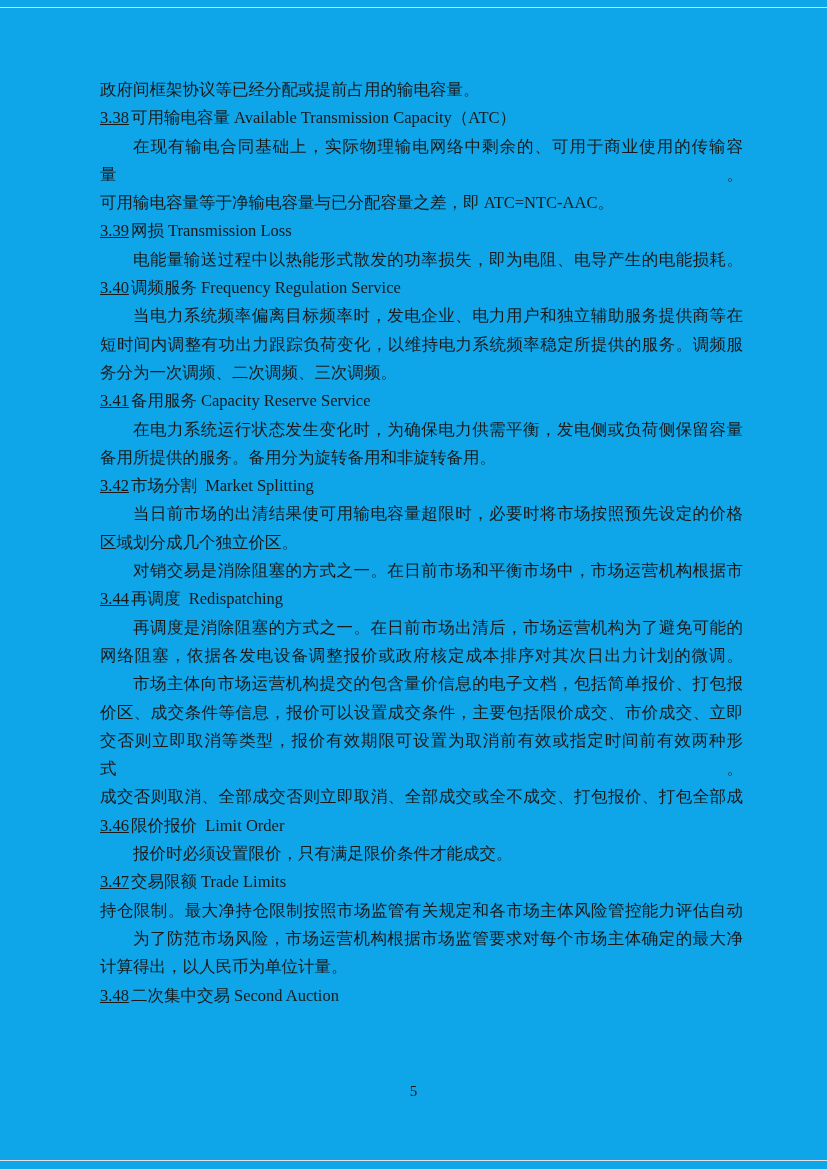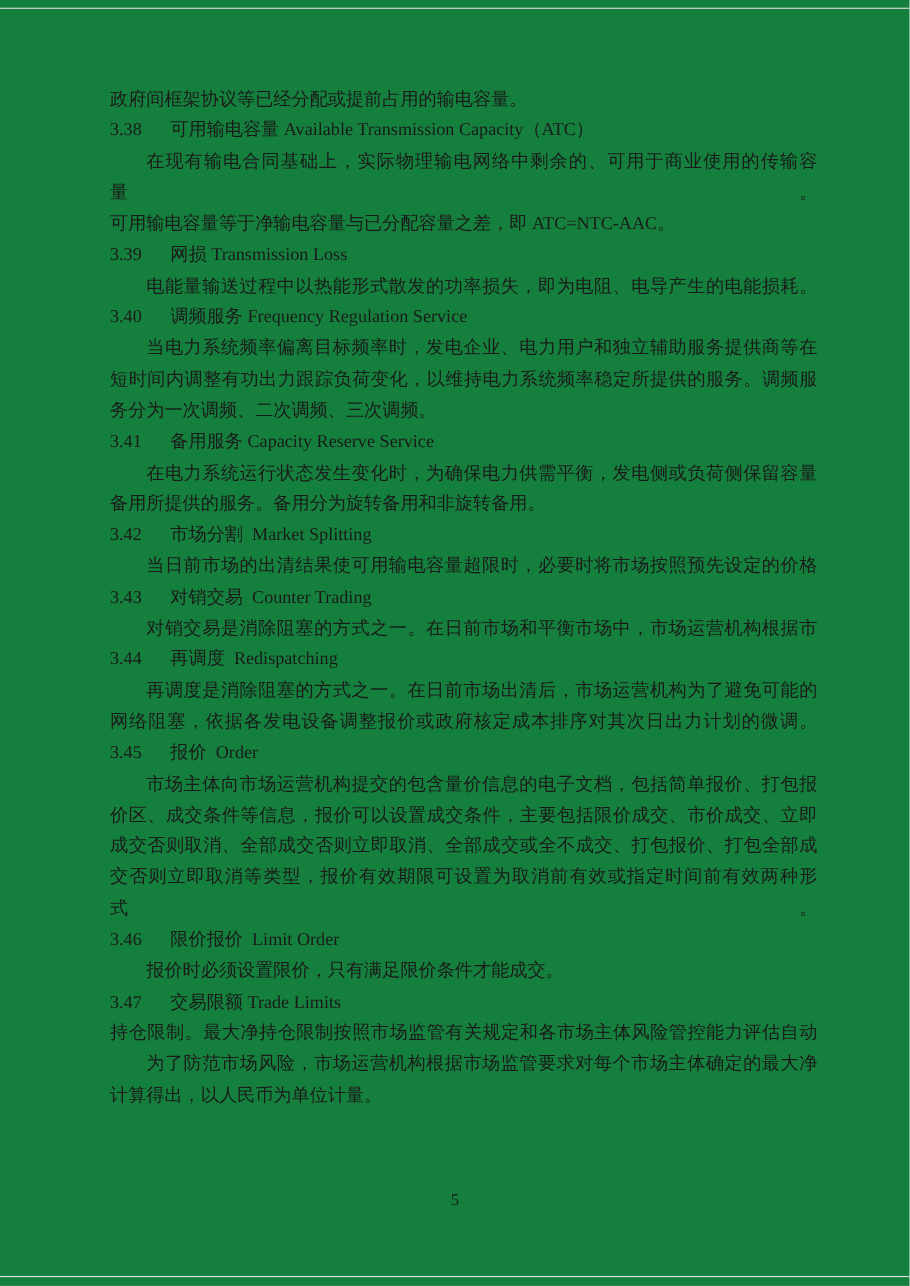--- a/index.html
+++ b/index.html
@@ -1,20 +1,20 @@
 <!DOCTYPE html>
 <html><head>
 <meta charset="utf-8">
 <style>
   html,body { margin:0; padding:0; background:#ffffff; }
   .page {
     position: relative;
     width: 827px;
     height: 1169px;
-    background: #15803d;
+    background: #0ea5e9;
     font-family: "Liberation Serif", "DejaVu Serif", serif;
     color: #1a1a1a;
     overflow: hidden;
   }
   .edge {
     position: absolute;
     left: 0;
     width: 100%;
     height: 1px;
     background: #e2e2e2;
@@ -32,21 +32,21 @@
     line-height: 28.3px;
     white-space: pre-wrap;
     letter-spacing: 0;
   }
   .ln.ind { text-indent: 33px; }
   .ln.fill {
     text-align: justify;
     text-align-last: justify;
     -moz-text-align-last: justify;
   }
-  .ln.hd .num { margin-right: 26px; }
+  .ln.hd .num { margin-right: 2px; text-decoration: underline; }
   .footer {
     position: absolute;
     left: 0;
     top: 1080px;
     width: 100%;
     text-align: center;
     font-size: 15px;
     line-height: 22px;
     color: #1a1a1a;
   }
@@ -66,36 +66,36 @@
     <div class="ln ind fill">电能量输送过程中以热能形式散发的功率损失，即为电阻、电导产生的电能损耗。</div>
     <div class="ln hd"><span class="num">3.40</span><span>调频服务 Frequency Regulation Service</span></div>
     <div class="ln ind fill">当电力系统频率偏离目标频率时，发电企业、电力用户和独立辅助服务提供商等在</div>
     <div class="ln fill">短时间内调整有功出力跟踪负荷变化，以维持电力系统频率稳定所提供的服务。调频服</div>
     <div class="ln">务分为一次调频、二次调频、三次调频。</div>
     <div class="ln hd"><span class="num">3.41</span><span>备用服务 Capacity Reserve Service</span></div>
     <div class="ln ind fill">在电力系统运行状态发生变化时，为确保电力供需平衡，发电侧或负荷侧保留容量</div>
     <div class="ln">备用所提供的服务。备用分为旋转备用和非旋转备用。</div>
     <div class="ln hd"><span class="num">3.42</span><span>市场分割  Market Splitting</span></div>
     <div class="ln ind fill">当日前市场的出清结果使可用输电容量超限时，必要时将市场按照预先设定的价格</div>
-    <div class="ln hd"><span class="num">3.43</span><span>对销交易  Counter Trading</span></div>
+    <div class="ln">区域划分成几个独立价区。</div>
     <div class="ln ind fill">对销交易是消除阻塞的方式之一。在日前市场和平衡市场中，市场运营机构根据市</div>
     <div class="ln hd"><span class="num">3.44</span><span>再调度  Redispatching</span></div>
     <div class="ln ind fill">再调度是消除阻塞的方式之一。在日前市场出清后，市场运营机构为了避免可能的</div>
     <div class="ln fill">网络阻塞，依据各发电设备调整报价或政府核定成本排序对其次日出力计划的微调。</div>
-    <div class="ln hd"><span class="num">3.45</span><span>报价  Order</span></div>
     <div class="ln ind fill">市场主体向市场运营机构提交的包含量价信息的电子文档，包括简单报价、打包报</div>
     <div class="ln fill">价区、成交条件等信息，报价可以设置成交条件，主要包括限价成交、市价成交、立即</div>
+    <div class="ln fill">交否则立即取消等类型，报价有效期限可设置为取消前有效或指定时间前有效两种形式。</div>
     <div class="ln fill">成交否则取消、全部成交否则立即取消、全部成交或全不成交、打包报价、打包全部成</div>
-    <div class="ln fill">交否则立即取消等类型，报价有效期限可设置为取消前有效或指定时间前有效两种形式。</div>
     <div class="ln hd"><span class="num">3.46</span><span>限价报价  Limit Order</span></div>
     <div class="ln ind">报价时必须设置限价，只有满足限价条件才能成交。</div>
     <div class="ln hd"><span class="num">3.47</span><span>交易限额 Trade Limits</span></div>
     <div class="ln fill">持仓限制。最大净持仓限制按照市场监管有关规定和各市场主体风险管控能力评估自动</div>
     <div class="ln ind fill">为了防范市场风险，市场运营机构根据市场监管要求对每个市场主体确定的最大净</div>
     <div class="ln">计算得出，以人民币为单位计量。</div>
+    <div class="ln hd"><span class="num">3.48</span><span>二次集中交易 Second Auction</span></div>
   </div>
 
   <div class="footer">
     <span>5</span>
   </div>
 
   <div class="edge bottom"></div>
 </div>
 
 </body></html>

